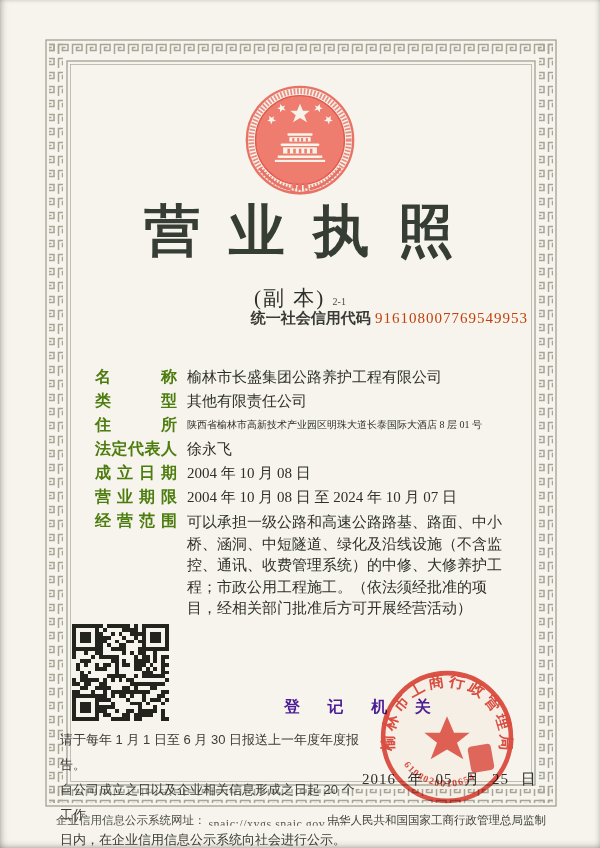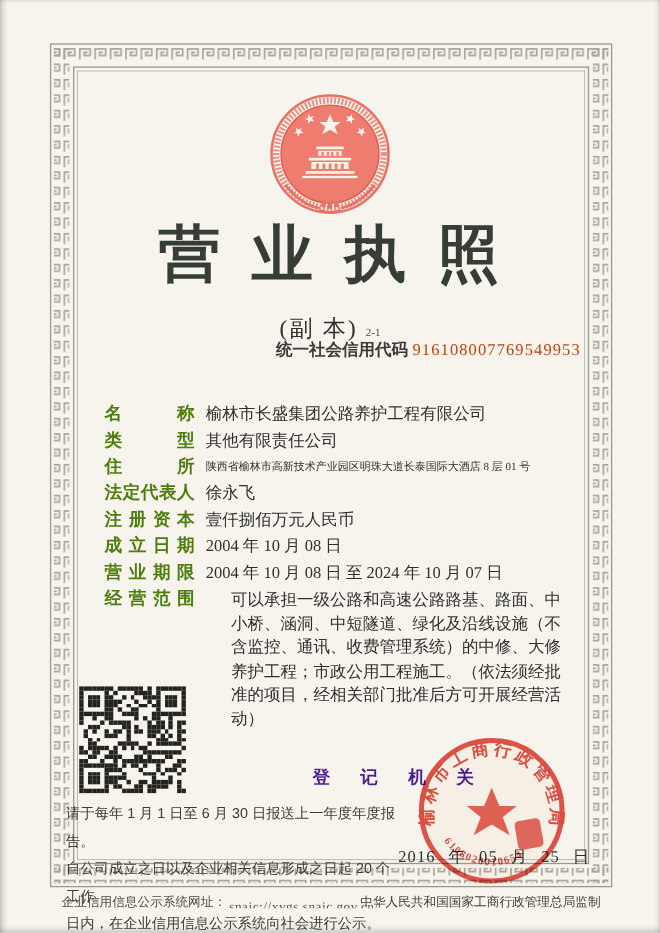--- a/index.html
+++ b/index.html
@@ -45,21 +45,21 @@
     width:82px;min-width:82px;margin-right:10px;
     font-size:16px;font-weight:bold;color:#4d7c0f;line-height:18px;
     text-align:justify;text-align-last:justify;
     font-family:"Liberation Sans", sans-serif;
   }
   .fvalue{
     font-size:15px;color:#2f2f2b;line-height:18px;
     font-family:"Liberation Serif", serif;
   }
   .fvalue.small{font-size:10px;line-height:18px;}
-  .fvalue.long{line-height:21.5px;width:322px;margin-left:23px;}
+  .fvalue.long{line-height:21.5px;width:322px;}
 
   .qr{
     position:absolute;left:72px;top:624px;width:97px;height:97px;z-index:2;
     display:grid;grid-template-columns:repeat(25,1fr);grid-template-rows:repeat(25,1fr);
     background:#f6f4ec;
   }
   .qc{background:transparent;}
   .qc.on{background:#24241f;}
 
   .reg-authority{
@@ -188,24 +188,20 @@
   </div>
   <div class="frow">
     <div class="flabel">住所</div>
     <div class="fvalue small">陕西省榆林市高新技术产业园区明珠大道长泰国际大酒店 8 层 01 号</div>
   </div>
   <div class="frow">
     <div class="flabel">法定代表人</div>
     <div class="fvalue">徐永飞</div>
   </div>
   <div class="frow">
-    <div class="flabel">注册资本</div>
-    <div class="fvalue">壹仟捌佰万元人民币</div>
-  </div>
-  <div class="frow">
     <div class="flabel">成立日期</div>
     <div class="fvalue">2004 年 10 月 08 日</div>
   </div>
   <div class="frow">
     <div class="flabel">营业期限</div>
     <div class="fvalue">2004 年 10 月 08 日 至 2024 年 10 月 07 日</div>
   </div>
   <div class="frow">
     <div class="flabel">经营范围</div>
     <div class="fvalue long">可以承担一级公路和高速公路路基、路面、中小桥、涵洞、中短隧道、绿化及沿线设施（不含监控、通讯、收费管理系统）的中修、大修养护工程；市政公用工程施工。（依法须经批准的项目，经相关部门批准后方可开展经营活动）</div>

